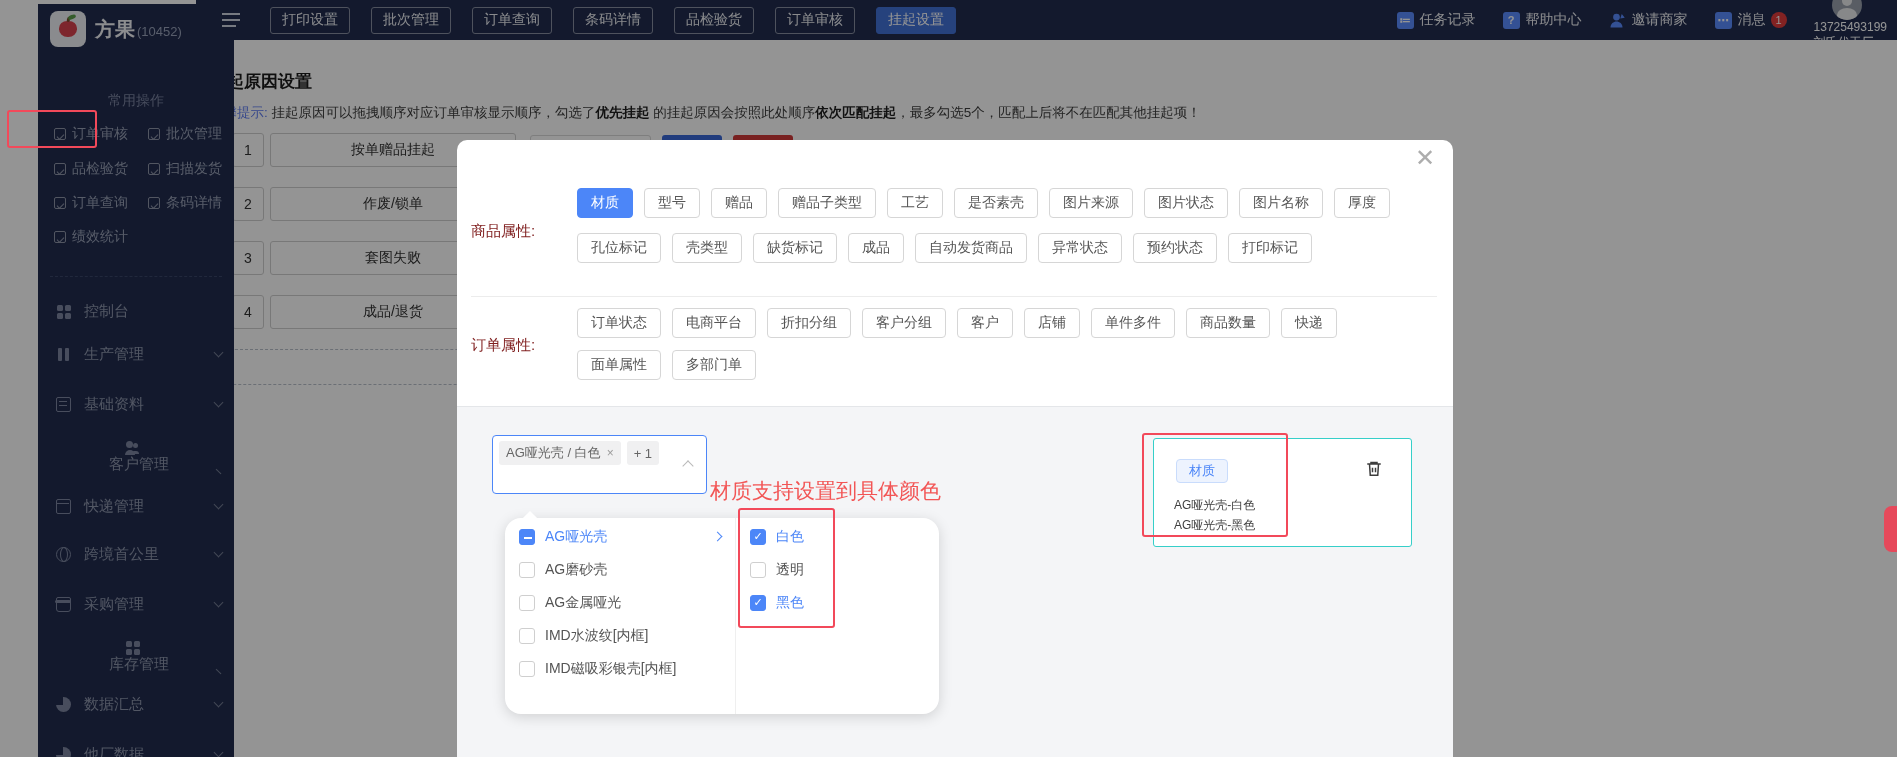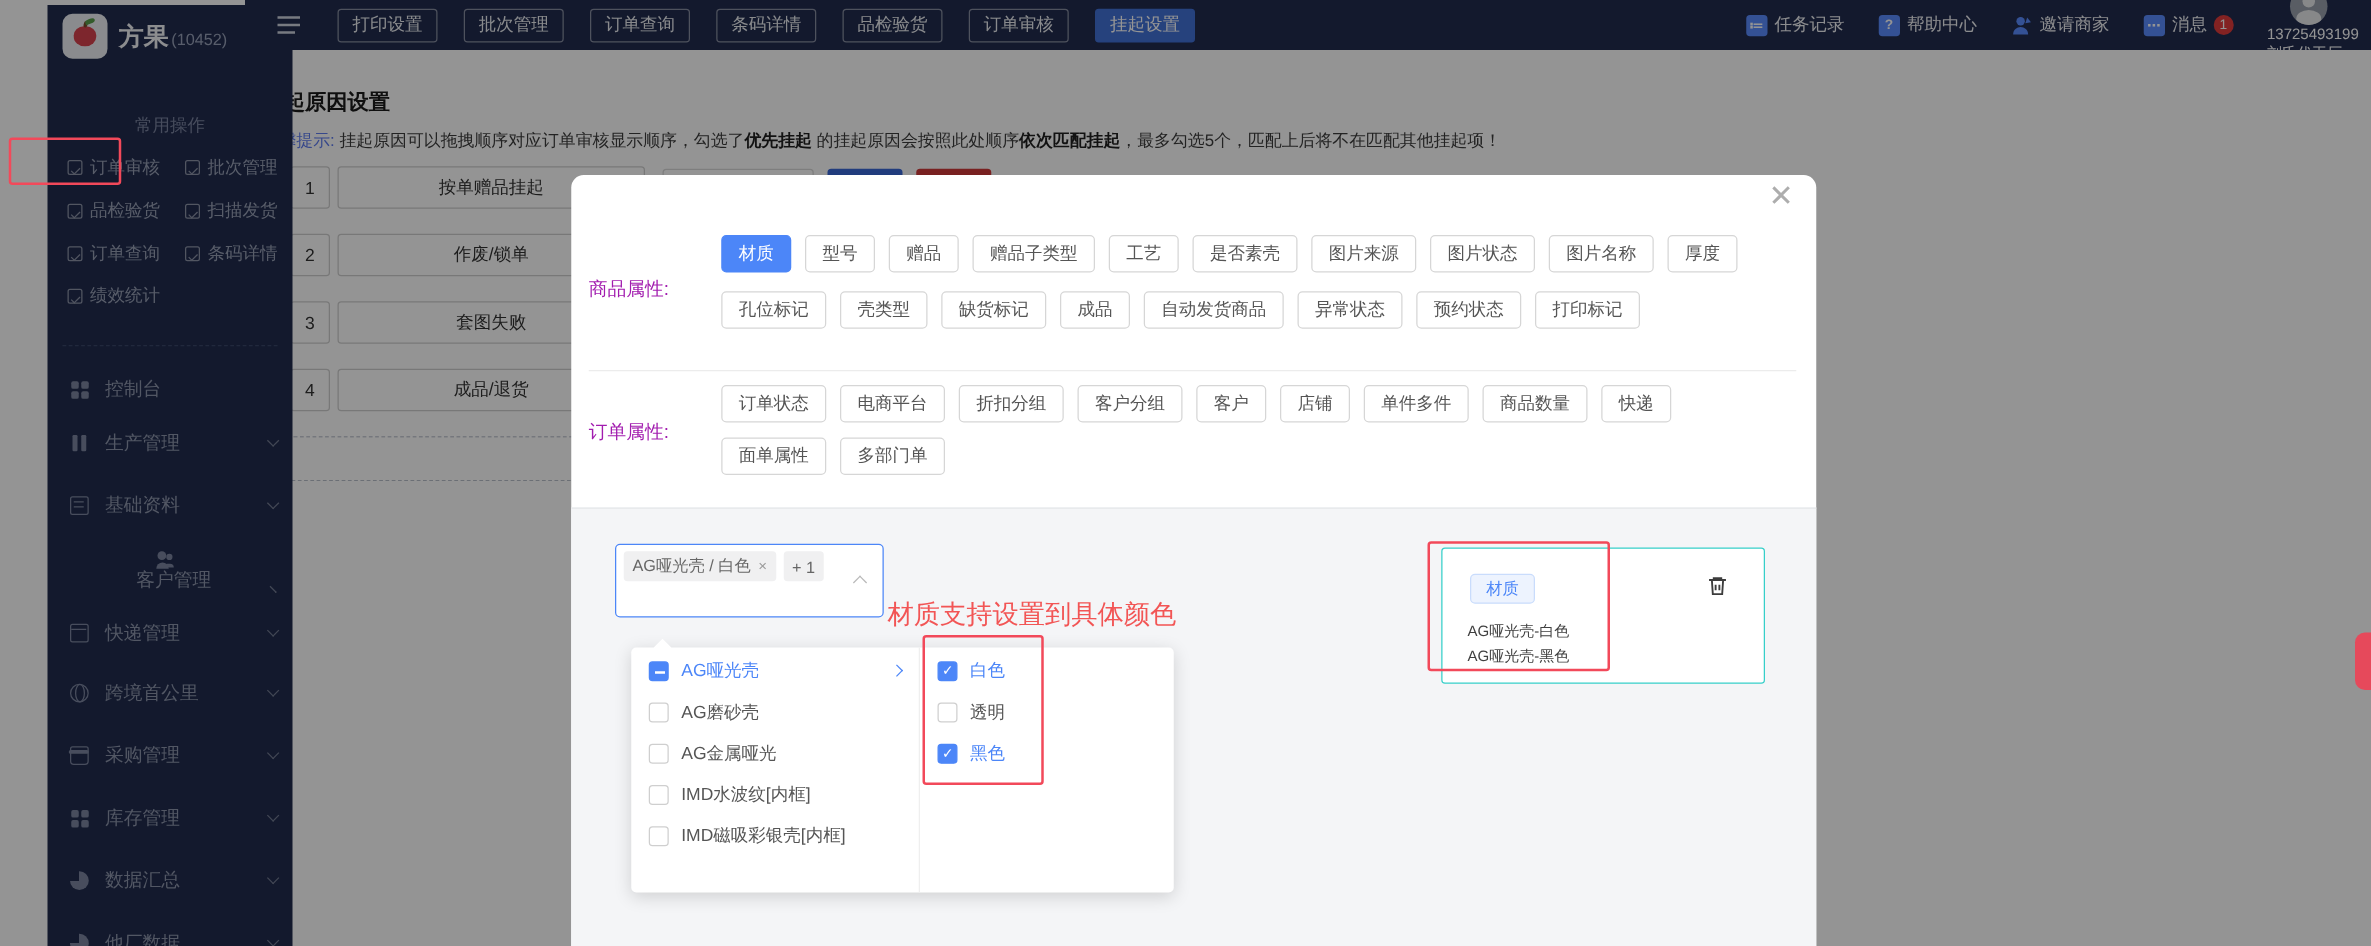--- a/index.html
+++ b/index.html
@@ -71,21 +71,21 @@
                display:flex; align-items:center; justify-content:center; font-size:14px; color:#333; }
   .row-input { width:121px; height:30px; border:1px solid #d9d9d9; border-radius:3px; margin-left:14px; background:#fff; }
   .btn-blue { width:60px; height:30px; border-radius:3px; margin-left:11px; background:#3a68d8; border:none; }
   .btn-red  { width:60px; height:30px; border-radius:3px; margin-left:11px; background:#d03a3a; border:none; }
   .dash-box { position:absolute; left:36px; top:309px; width:290px; height:36px; border:1px dashed #b9bfca; border-radius:3px; }
 
   
   .mask { position:absolute; inset:0; background:rgba(0,0,0,0.42); z-index:50; }
   .modal { position:absolute; left:457px; top:140px; width:996px; height:617px; background:#fff; border-radius:10px 10px 0 0; z-index:100; }
   .m-close { position:absolute; right:18px; top:6px; font-size:24px; color:#adadad; cursor:pointer; line-height:1; }
-  .attr-label { position:absolute; left:14px; font-size:15px; color:#a21caf; }
+  .attr-label { position:absolute; left:14px; font-size:15px; color:#7f1d1d; }
   .tagrow { position:absolute; left:120px; display:flex; gap:11px; }
   .tag { height:30px; padding:0 13px; border:1px solid #d6d6d6; border-radius:4px; background:#fff; color:#555;
          font-size:14px; display:flex; align-items:center; cursor:pointer; white-space:nowrap; }
   .tag.active { background:#4c86f8; border-color:#4c86f8; color:#fff; }
   .m-divider { position:absolute; left:14px; right:16px; top:156px; border-top:1px solid #ececec; }
   .m-section { position:absolute; left:0; right:0; top:266px; bottom:0; background:#f4f5f7; border-top:1px solid #e4e6e9; }
 
   .sel { position:absolute; left:35px; top:295px; width:215px; height:59px; background:#fff; border:1.5px solid #4c86f8; border-radius:4px; cursor:pointer; }
   .sel-tags { position:absolute; left:6px; top:5px; display:flex; gap:6px; }
   .chip { height:24px; background:#f0f0f1; border-radius:3px; padding:0 7px; font-size:13px; color:#666;
@@ -93,21 +93,21 @@
   .chip-x { color:#9b9b9b; font-size:12px; cursor:pointer; }
   .chev-up { position:absolute; right:14px; top:26px; width:8px; height:8px; border-top:1.5px solid #b9b9b9; border-left:1.5px solid #b9b9b9; transform:rotate(45deg); }
 
   .res-card { position:absolute; left:696px; top:298px; width:259px; height:109px; background:#fff; border:1px solid #36cfc9; border-radius:3px; }
   .res-tag { position:absolute; left:22px; top:20px; height:24px; padding:0 12px; background:#edf3fe; border:1px solid #c9dcfc;
              border-radius:4px; color:#4c86f8; font-size:13px; display:inline-flex; align-items:center; }
   .res-lines { position:absolute; left:20px; top:56px; font-size:12px; color:#404040; line-height:20px; }
   .trash { position:absolute; right:28px; top:20px; cursor:pointer; }
 
   
-  .dd { position:absolute; left:505px; top:518px; width:434px; height:196px; background:#fff; border-radius:4px;
+  .dd { position:absolute; left:505px; top:518px; width:434px; height:196px; background:#fff; border-radius:16px;
         box-shadow:0 3px 14px rgba(0,0,0,0.15); z-index:110; display:flex; }
   .dd::before { content:""; position:absolute; top:-5px; left:20px; width:10px; height:10px; background:#fff; transform:rotate(45deg); }
   .dd-col-l { width:230px; padding-top:2px; }
   .dd-vdiv { width:1px; background:#efefef; }
   .dd-col-r { flex:1; padding-top:2px; }
   .dd-item { height:33px; padding:0 14px; display:flex; align-items:center; gap:10px; font-size:14px; color:#555; cursor:pointer; white-space:nowrap; }
   .dd-item.sel-blue { color:#4c86f8; }
   .cb { width:16px; height:16px; border:1px solid #cfcfcf; border-radius:3px; background:#fff; flex:none; position:relative; }
   .cb.ind { background:#4c86f8; border-color:#4c86f8; }
   .cb.ind::after { content:""; position:absolute; left:4px; top:7px; width:8px; height:2px; background:#fff; }
@@ -193,21 +193,21 @@
     <div class="m-item" style="top:536px;">
       <span class="mi mi-globe"></span>
         <span>跨境首公里</span>
         <span class="chev-d"></span>
       </div>
     <div class="m-item" style="top:586px;">
       <span class="mi mi-store"></span>
         <span>采购管理</span>
         <span class="chev-d"></span>
       </div>
-    <div class="m-item" style="top:636px;">
+    <div class="m-item" style="top:636px;flex-direction:column;">
       <span class="mi mi-grid"></span>
         <span>库存管理</span>
         <span class="chev-d"></span>
       </div>
     <div class="m-item" style="top:686px;">
       <span class="mi mi-pie"></span>
         <span>数据汇总</span>
         <span class="chev-d"></span>
       </div>
     <div class="m-item" style="top:736px;">

